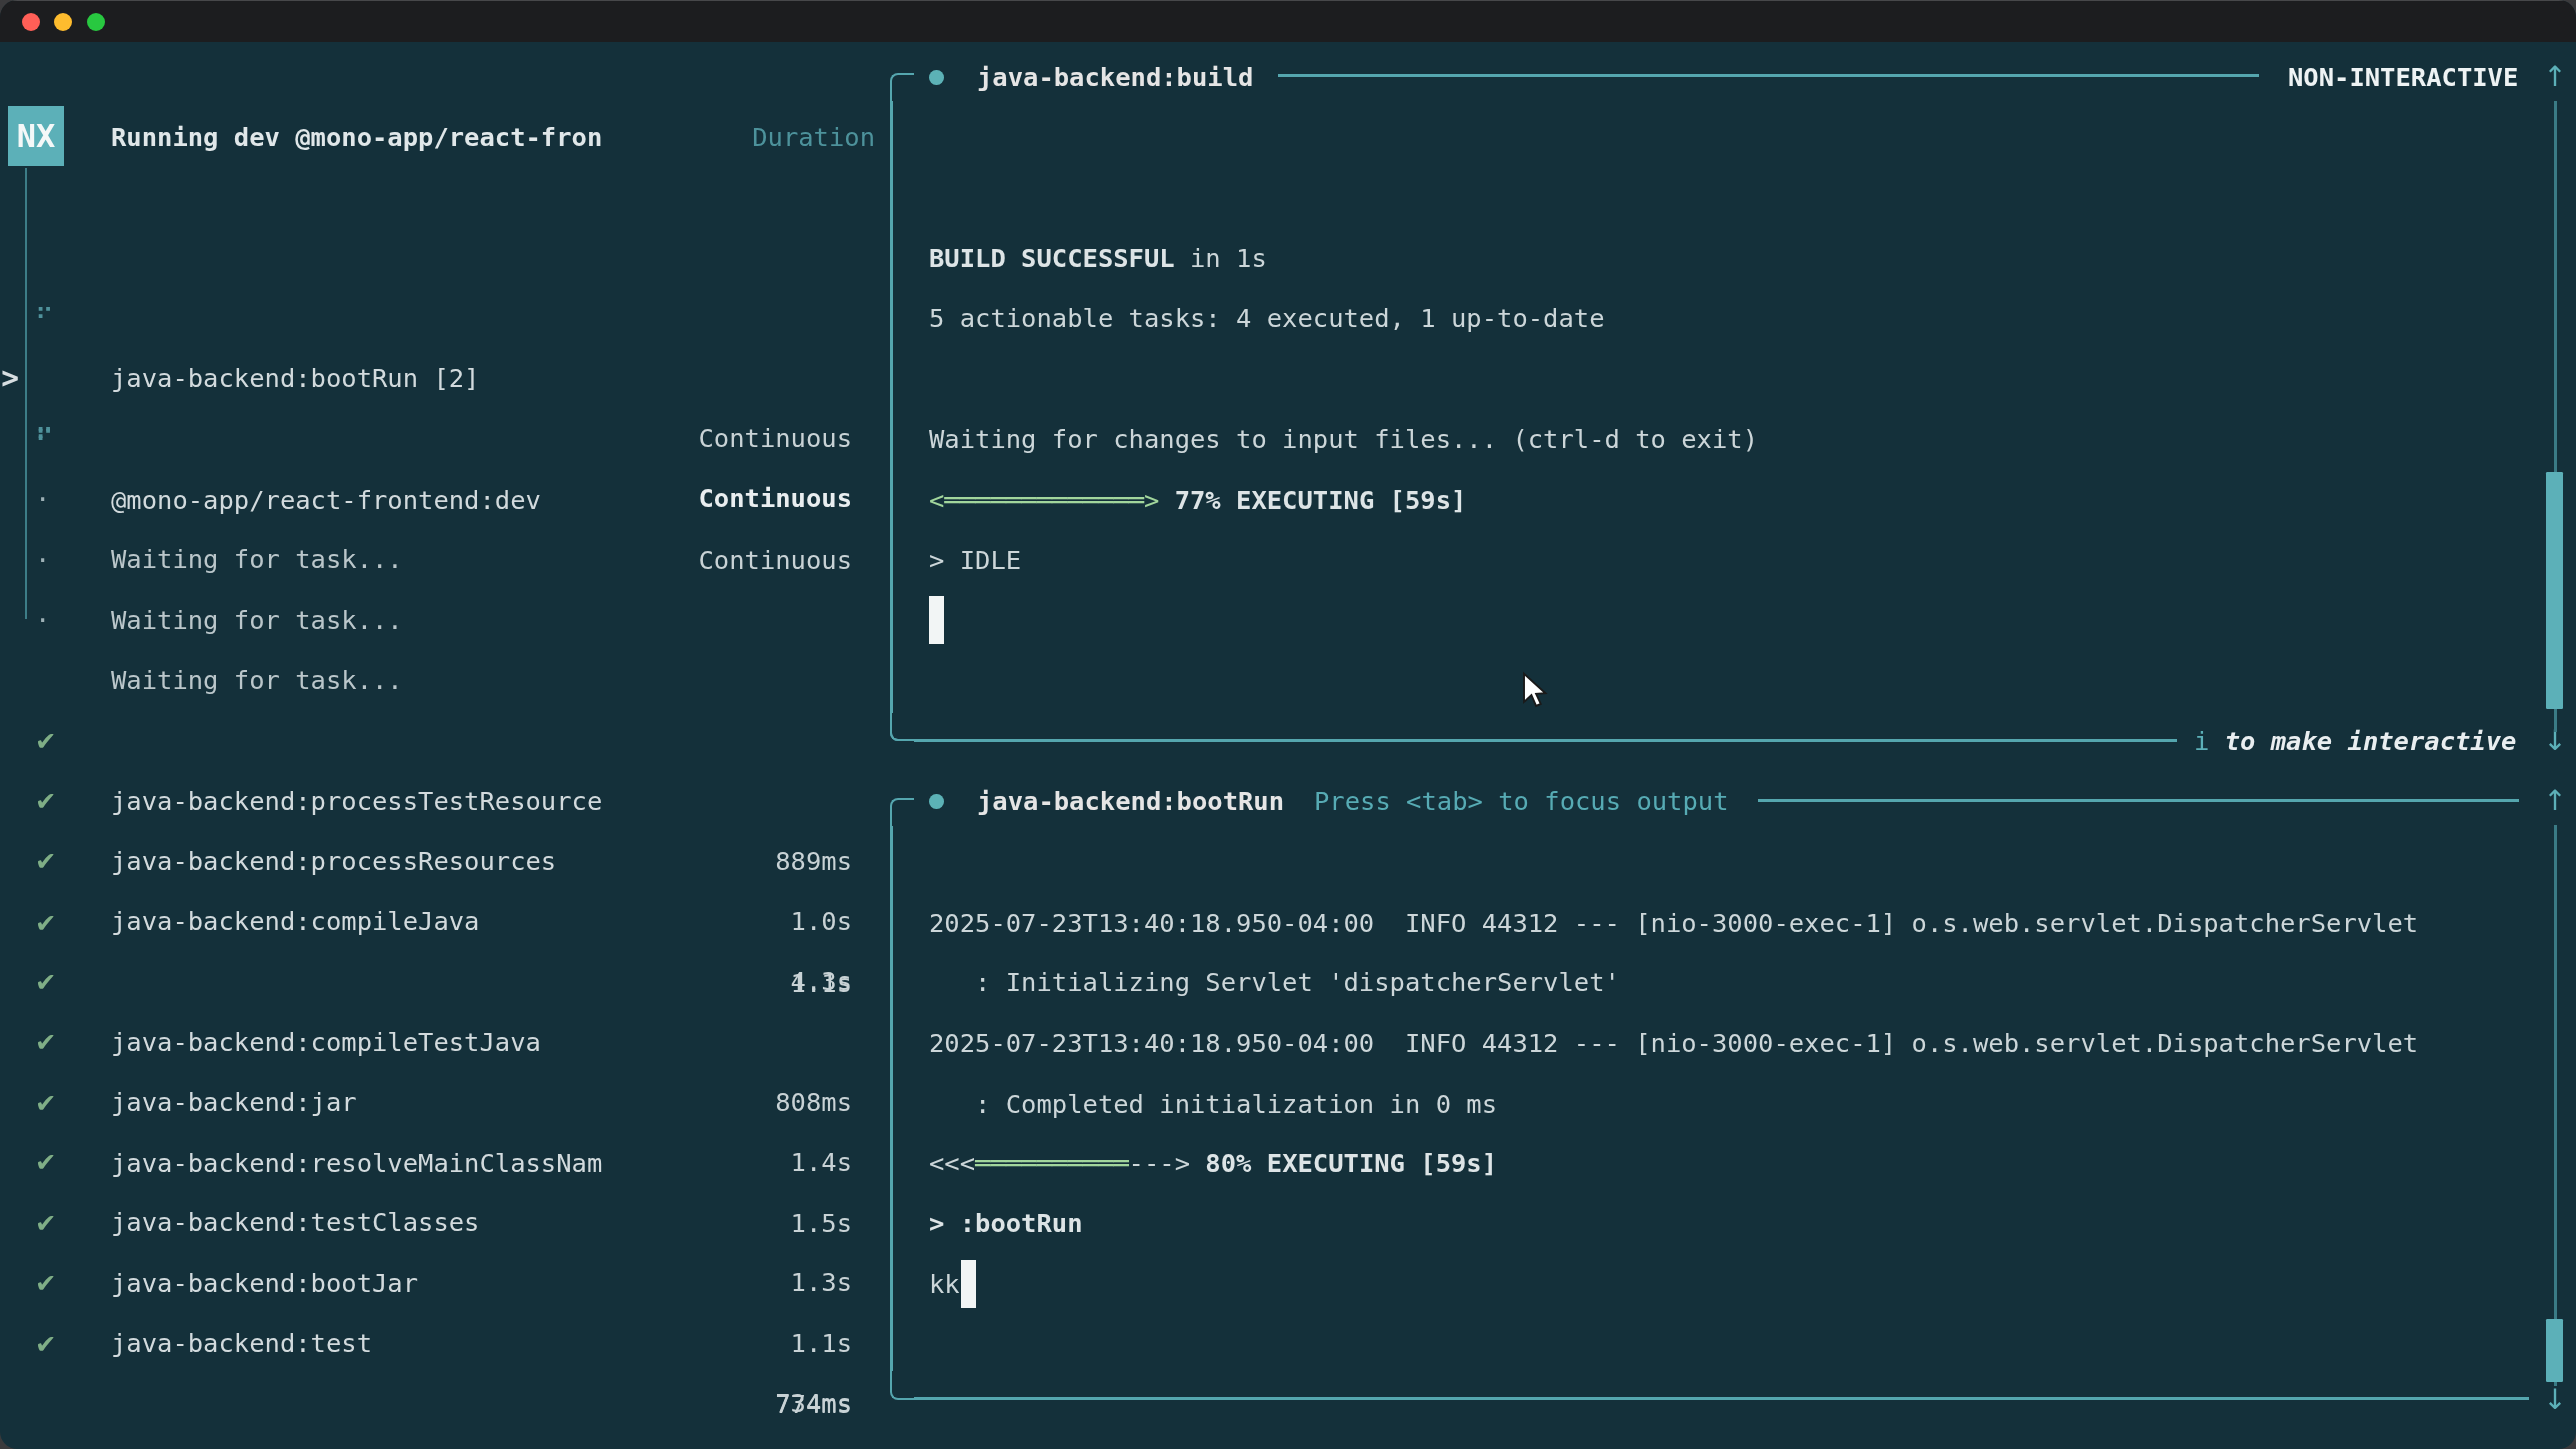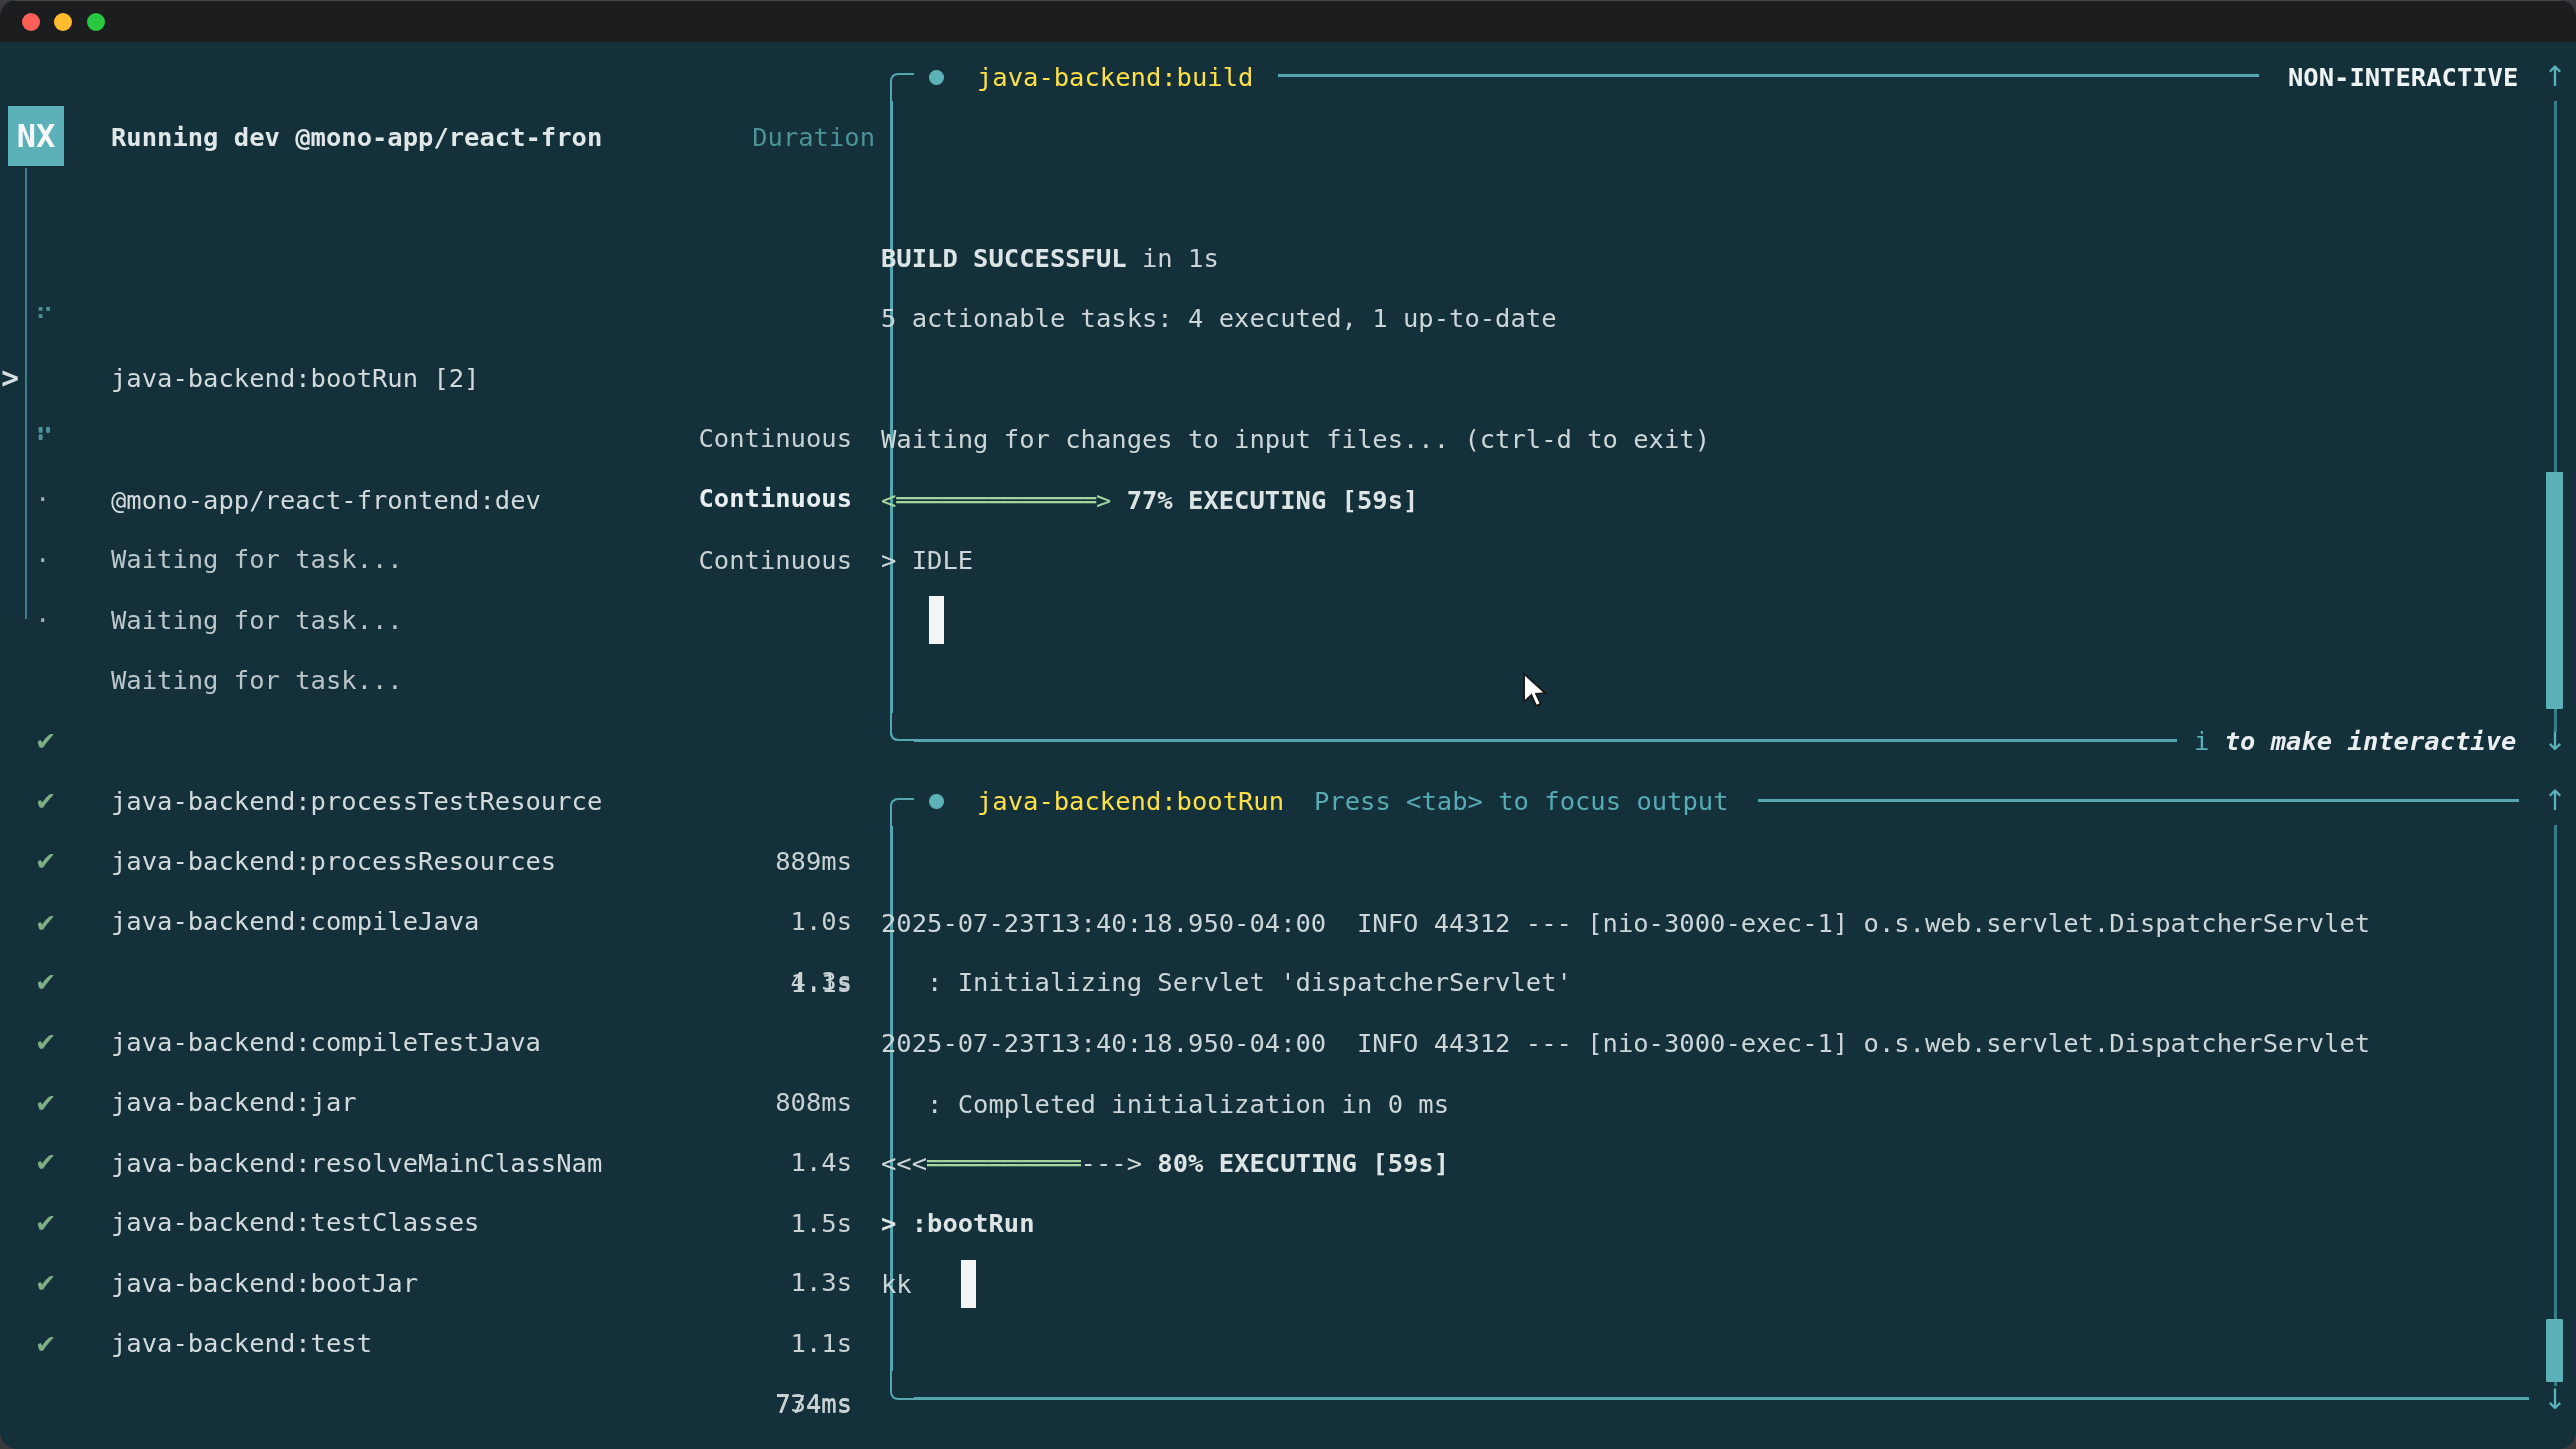--- a/index.html
+++ b/index.html
@@ -32,28 +32,28 @@
   .sb-footer{position:absolute;left:0;top:1375px;width:879px;height:60px;line-height:60px;white-space:pre;}
   .sb-footer .pager{position:absolute;left:13.4px;color:#d2dadd;}
 
   
   .bline{position:absolute;background:#55a6ae;}
   .corner-tl{position:absolute;width:24px;height:28px;border-left:2.7px solid #55a6ae;
     border-top:2.7px solid #55a6ae;border-top-left-radius:8px;box-sizing:border-box;}
   .corner-bl{position:absolute;width:24px;height:31px;border-left:2.7px solid #55a6ae;
     border-bottom:2.7px solid #55a6ae;border-bottom-left-radius:8px;box-sizing:border-box;}
   .bullet{position:absolute;width:14.8px;height:15.4px;border-radius:50%;background:#5cb2b6;}
-  .ph-title{position:absolute;height:60px;line-height:60px;color:#fde047;font-weight:normal;white-space:pre;}
+  .ph-title{position:absolute;height:60px;line-height:60px;color:#e5e5e5;font-weight:bold;white-space:pre;}
   .ph-hint{position:absolute;height:60px;line-height:60px;color:#57abb4;white-space:pre;}
   .ph-badge{position:absolute;height:60px;line-height:60px;color:#eef3f4;font-weight:bold;white-space:pre;}
   .arrow{position:absolute;width:40px;height:60px;line-height:60px;text-align:center;
     color:#5cb0b8;font-size:28px;font-family:"DejaVu Sans",sans-serif;}
   .track{position:absolute;width:2.7px;background:#3a7b85;}
   .thumb{position:absolute;width:17.4px;background:#5cb0b8;border-radius:1.3px;}
-  .pline{position:absolute;left:881px;height:60px;line-height:60px;white-space:pre;color:#ccd6d9;}
+  .pline{position:absolute;left:929px;height:60px;line-height:60px;white-space:pre;color:#ccd6d9;}
   .green{color:#a2d69c;}
   .bold{font-weight:bold;color:#dde4e6;}
   .white{color:#e9eef0;font-weight:bold;font-style:italic;}
   .cursor{position:absolute;width:14.8px;height:48px;background:#f2f5f5;}
   .hint-key{color:#5cb0b8;}
   .check-font{font-family:"DejaVu Sans",sans-serif;}
 </style>
 </head>
 <body>
 

